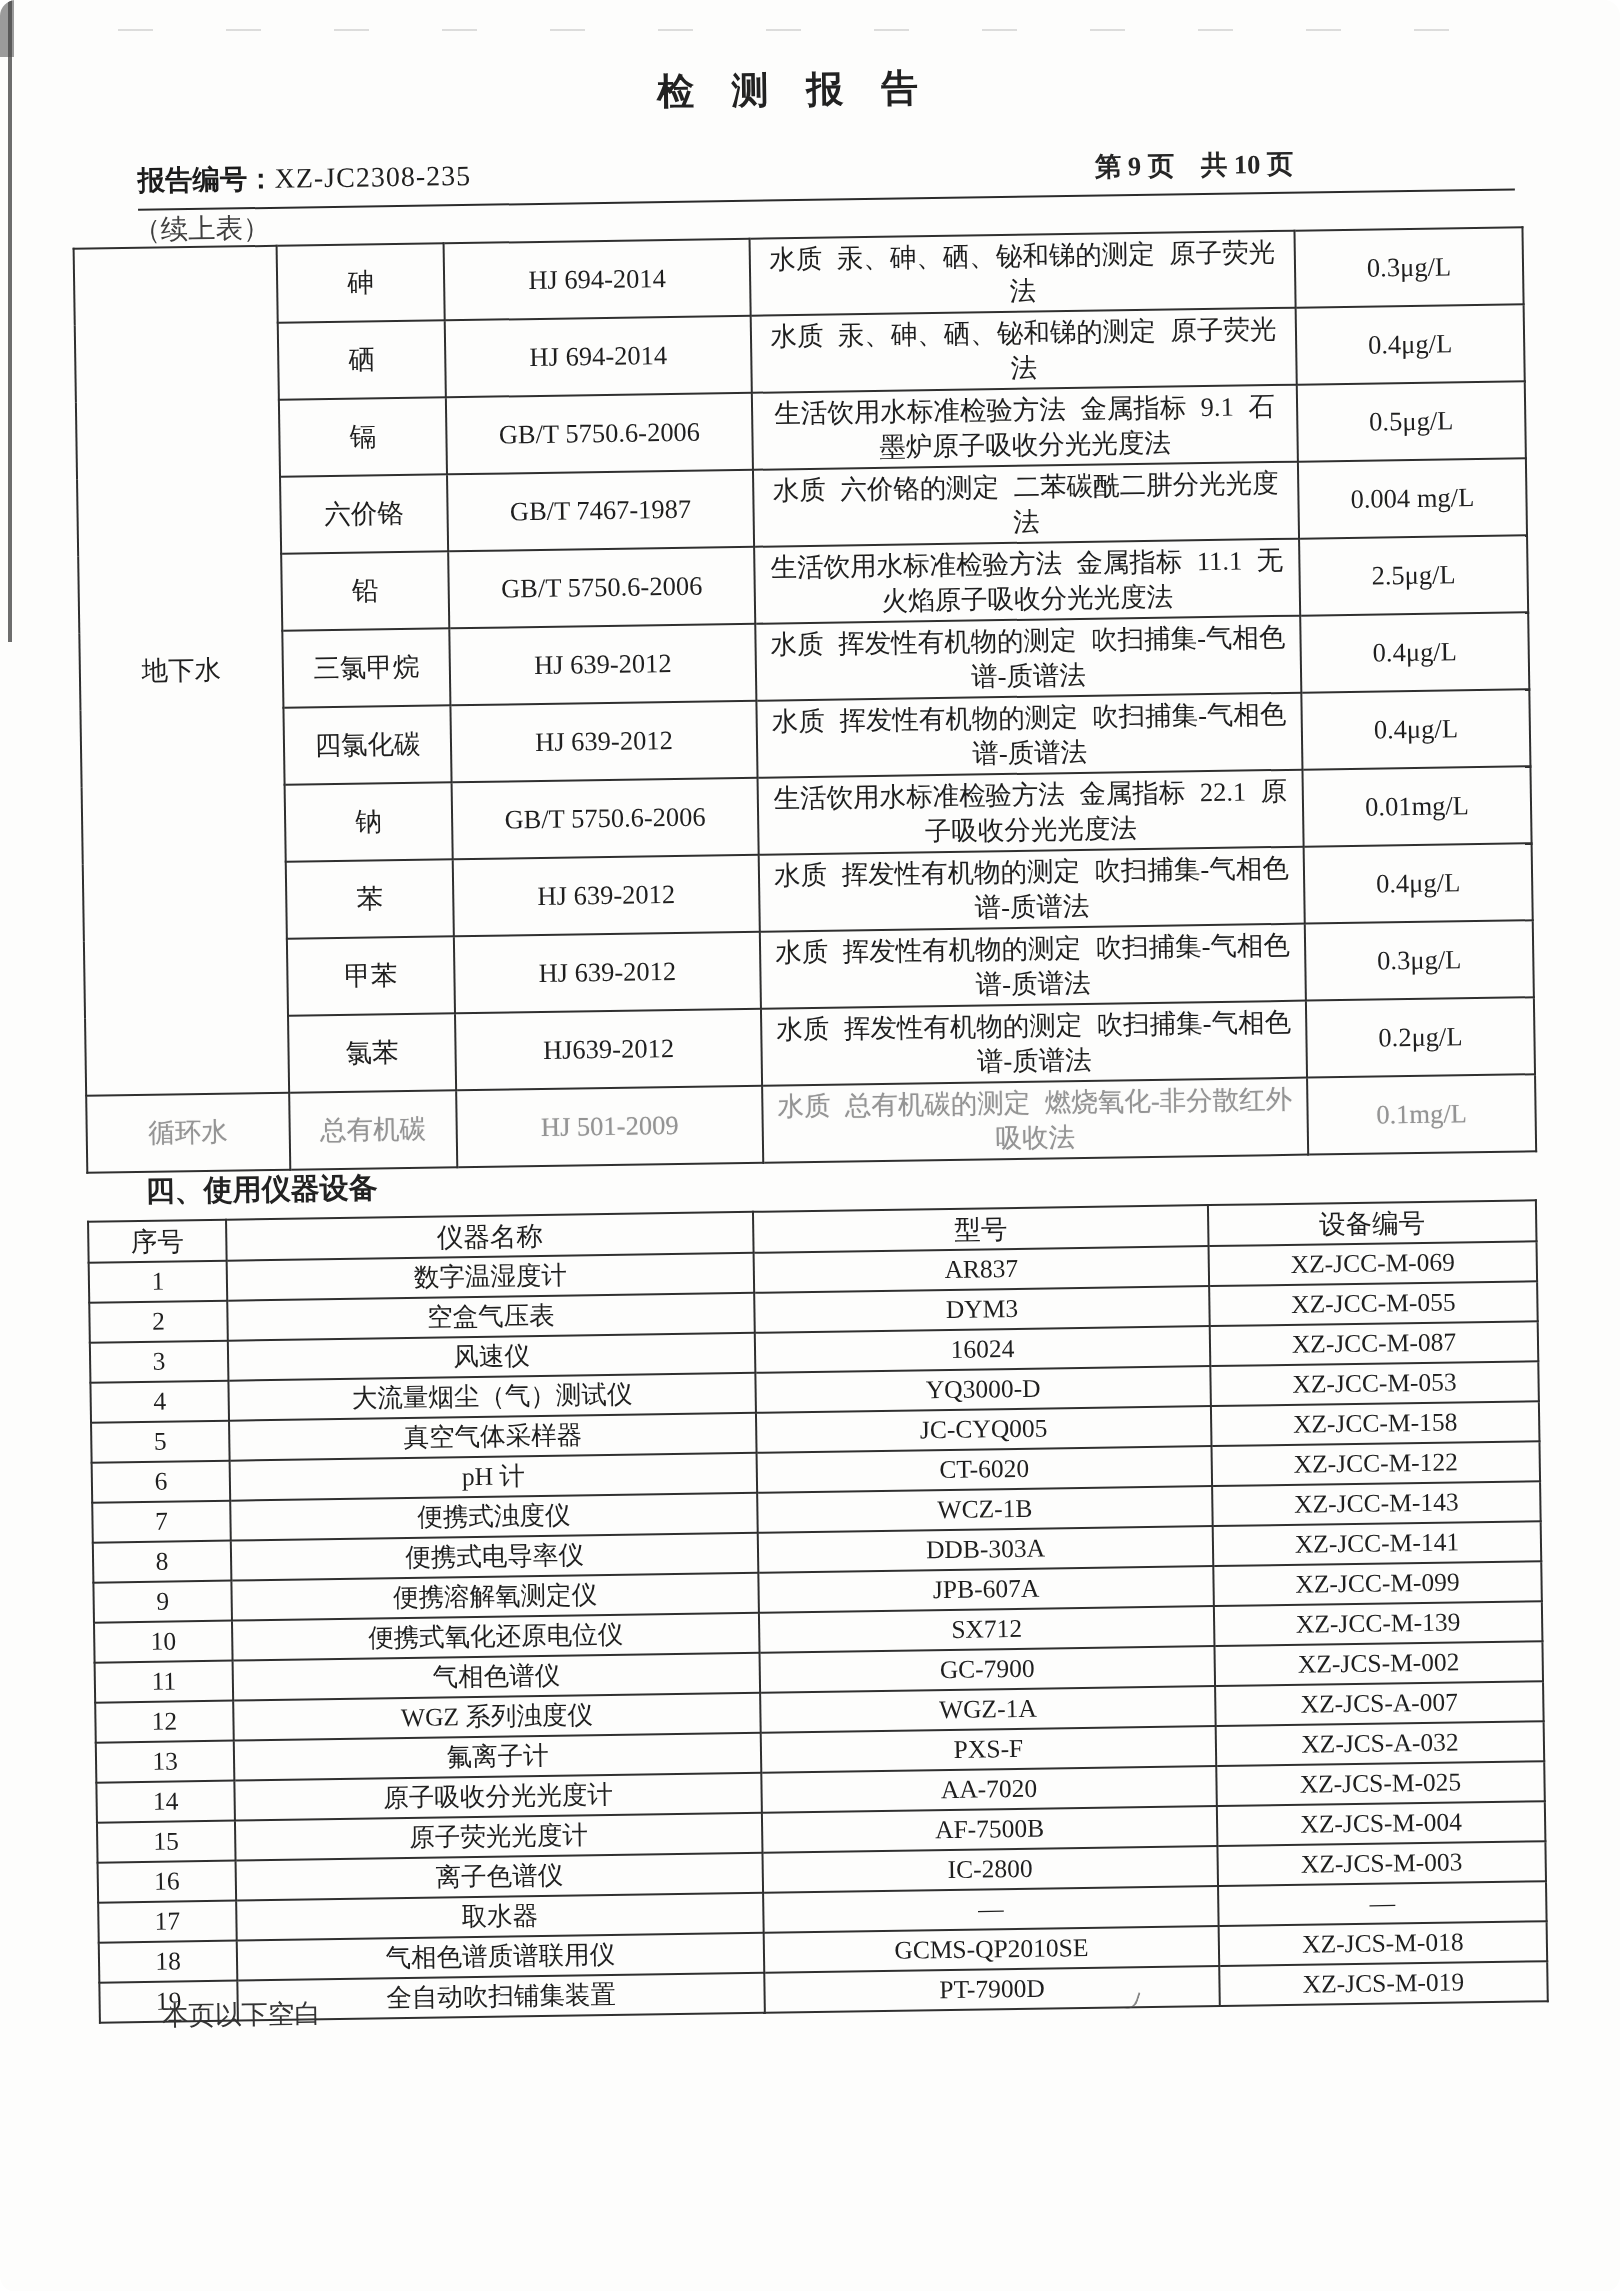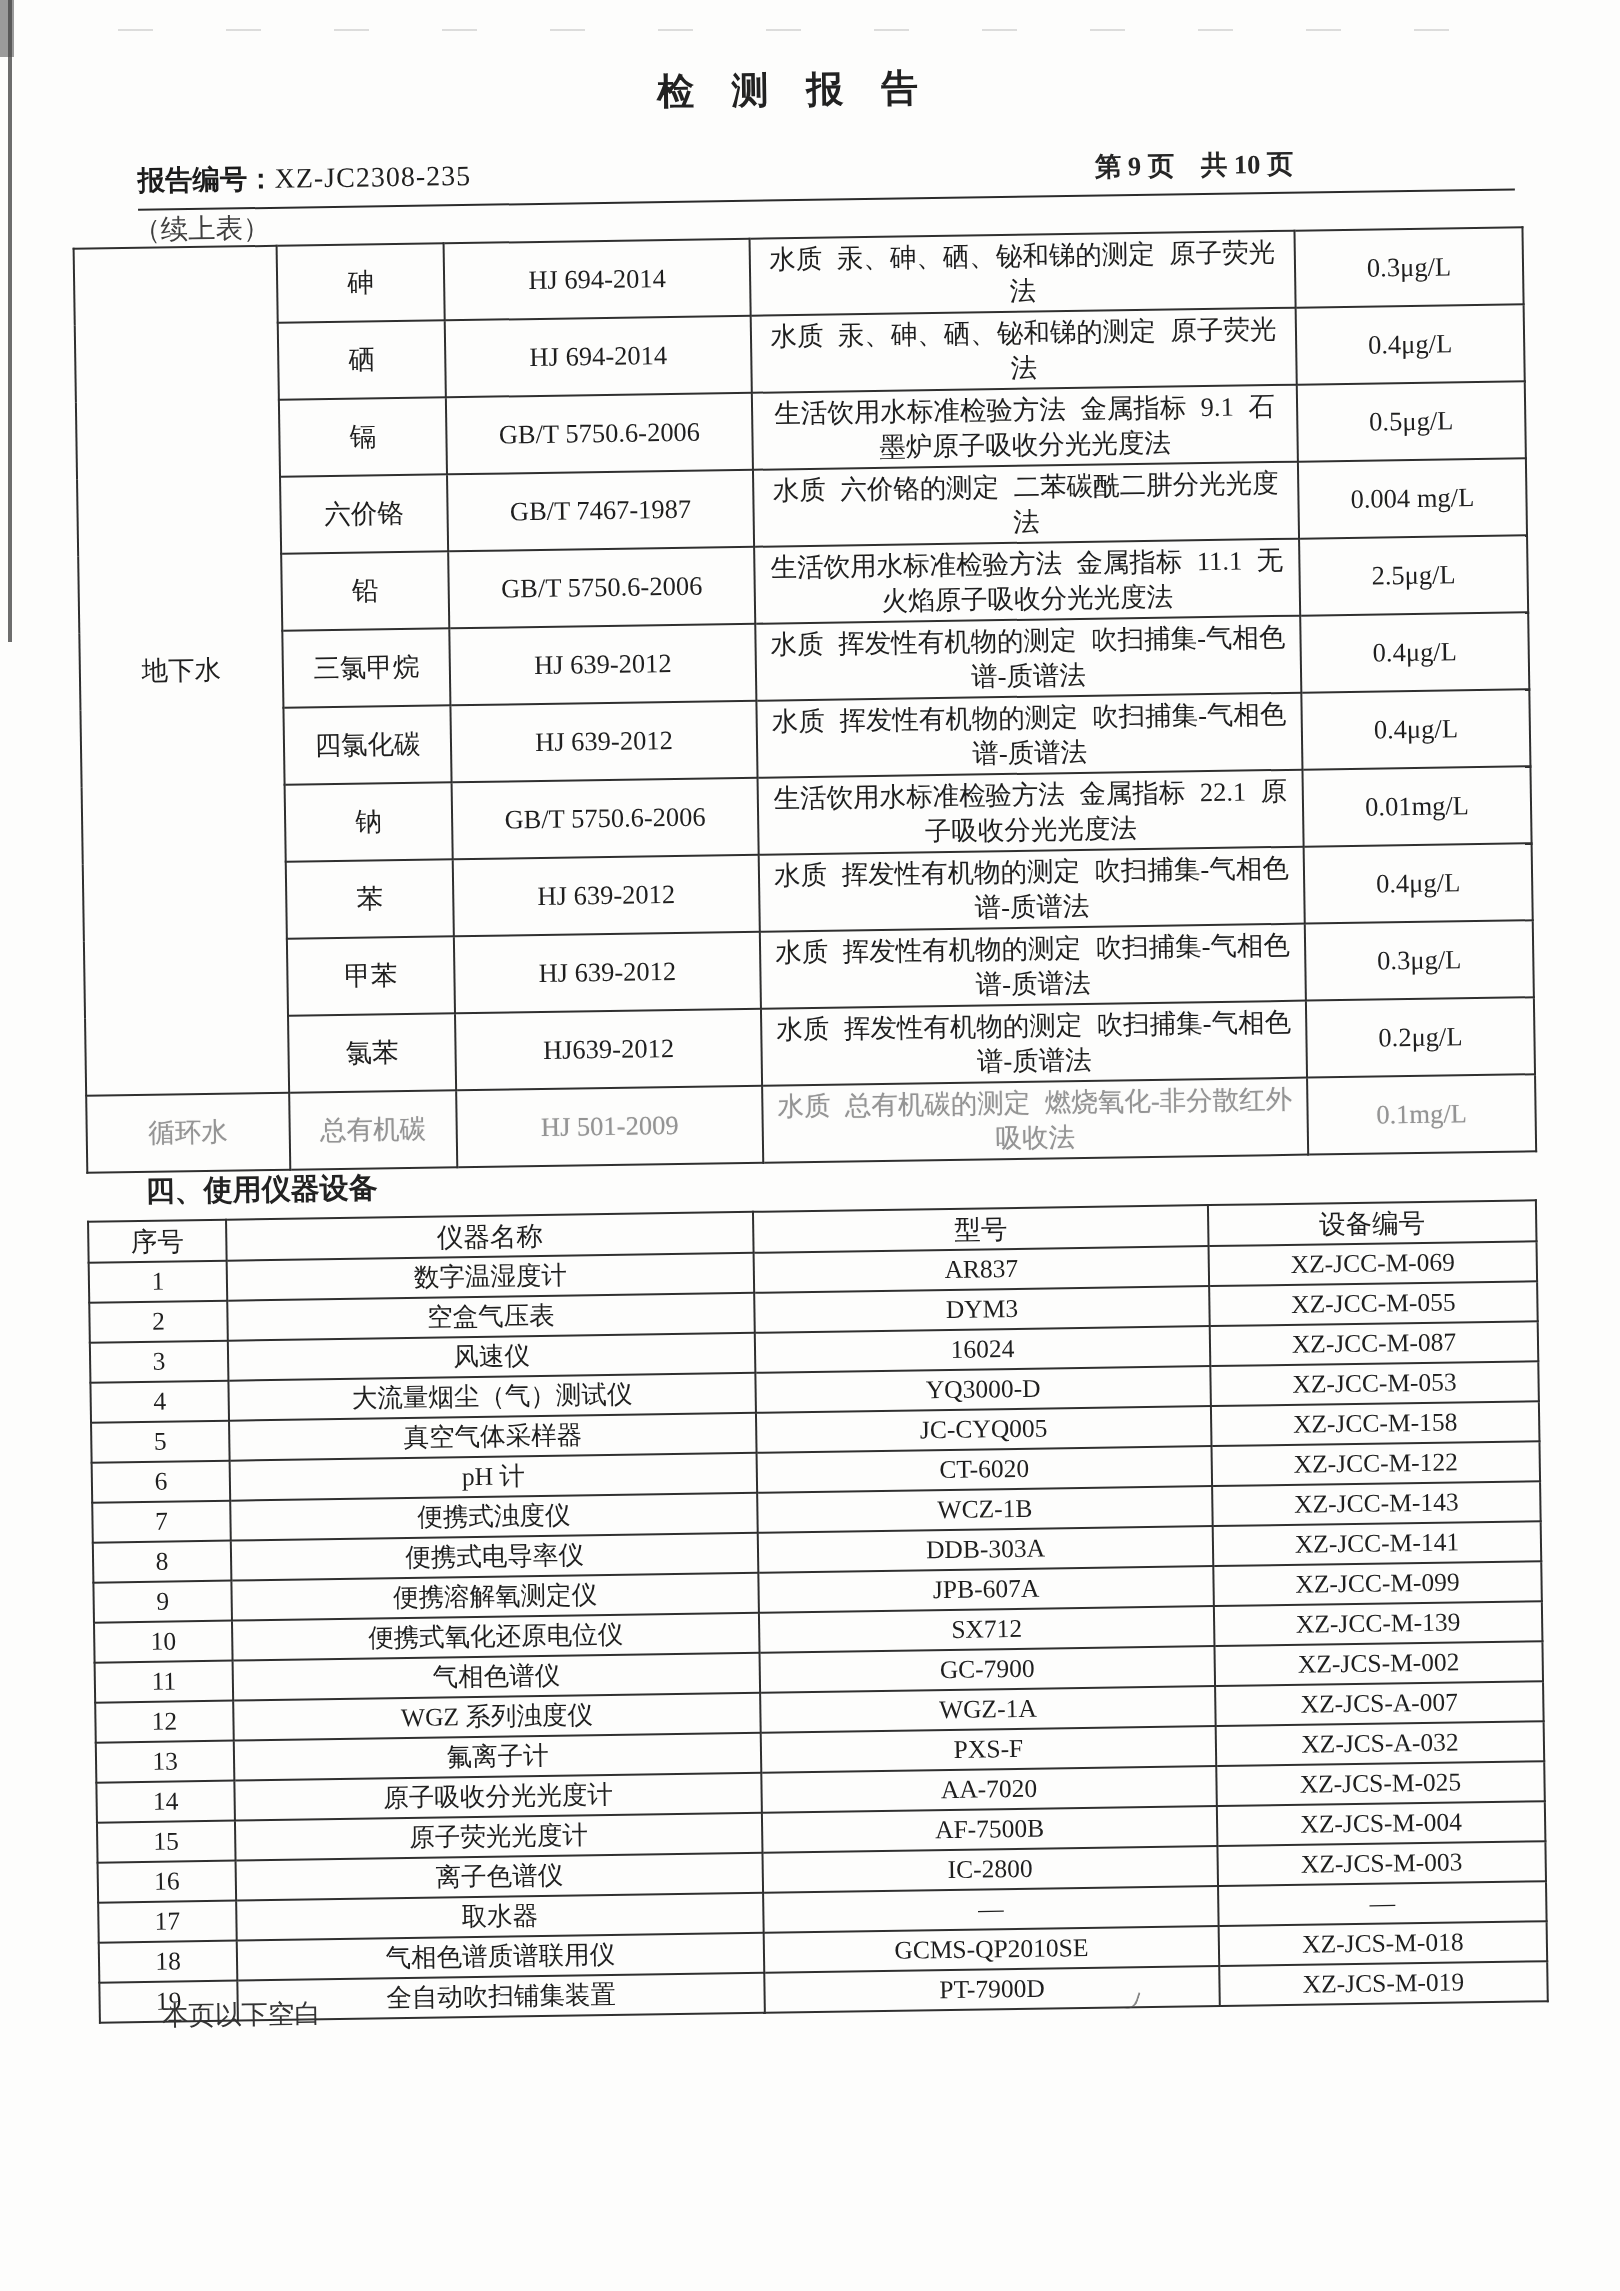--- a/index.html
+++ b/index.html
@@ -1,20 +1,20 @@
 <!DOCTYPE html>
 <html><head>
 <meta charset="utf-8">
 <style>
   html,body{margin:0;padding:0;}
   body{
     width:1620px;height:2292px;background:#ffffff;overflow:hidden;
     font-family:"Liberation Serif","DejaVu Serif",serif;color:#1f1f1f;
   }
-  .page{position:relative;width:1620px;height:2292px;background:#fdfdfc;overflow:hidden;}
+  .page{position:relative;width:1620px;height:2292px;background:#fdfdfc;overflow:hidden;border-radius:16px;}
   .sheet{position:absolute;left:0;top:0;width:1620px;height:2292px;
     transform:rotate(-0.85deg);transform-origin:50% 50%;}
 
   .title{position:absolute;top:65px;left:0;width:100%;text-align:center;
     font-family:"Liberation Sans","DejaVu Sans",sans-serif;
     font-size:37px;font-weight:700;letter-spacing:13.7px;color:#222;}
 
   .header-row{position:absolute;top:153px;left:152px;width:1377px;box-sizing:border-box;
     display:flex;justify-content:space-between;align-items:flex-end;
     padding:0 221px 9.8px 0;border-bottom:2.9px solid #2b2b2b;}

